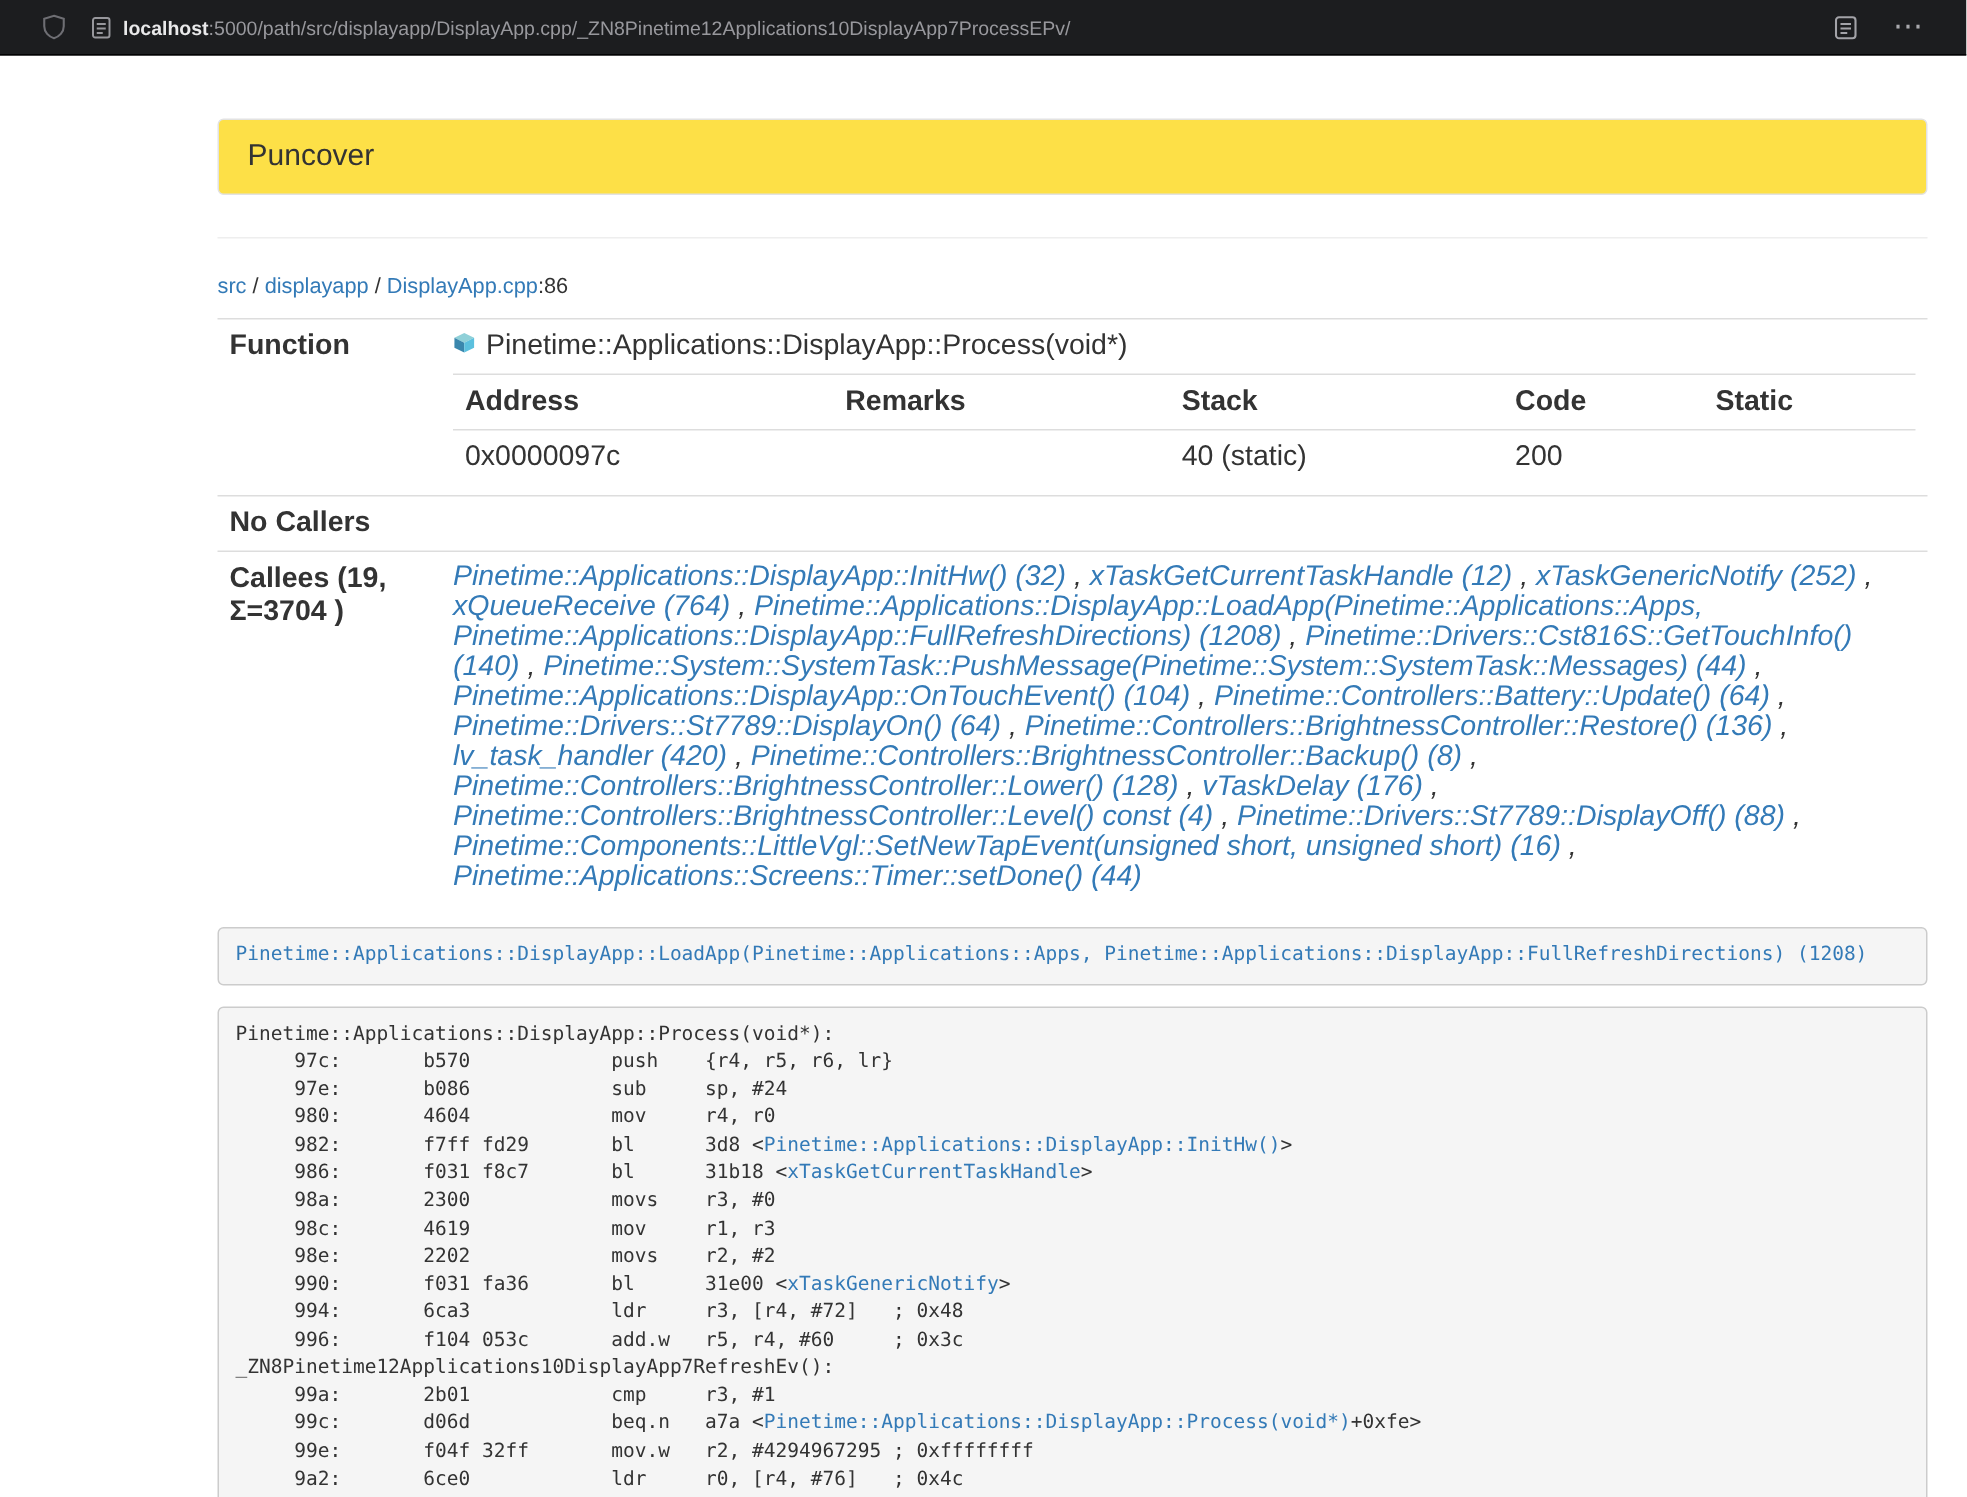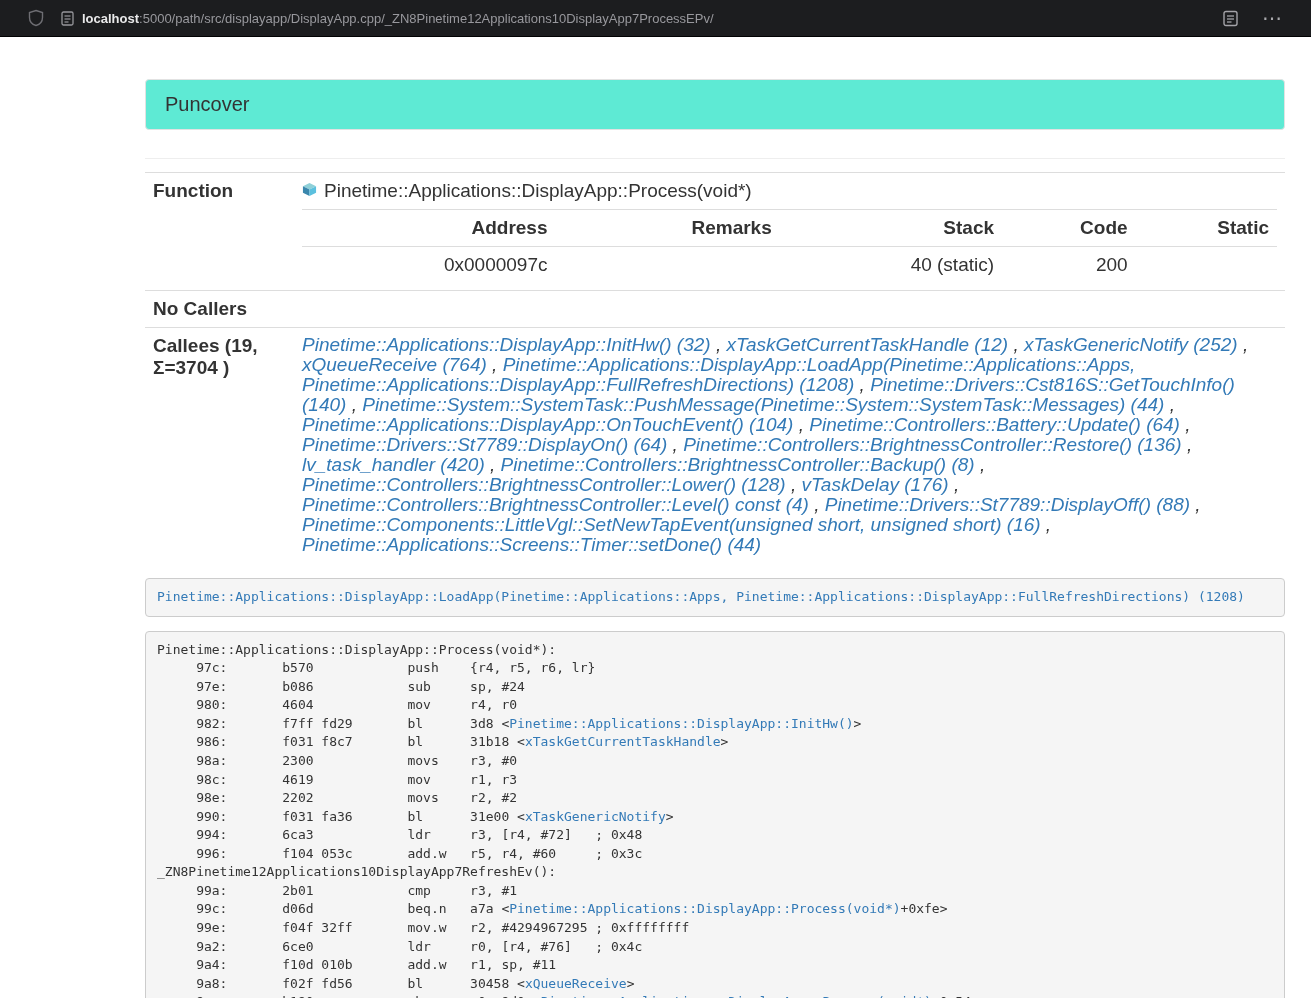--- a/index.html
+++ b/index.html
@@ -25,21 +25,21 @@
   .doc    { margin-right: 8px; }
   .url { font-size: 13px; white-space: nowrap; color: #98989d; overflow: hidden; }
   .url .host { color: #e9e9ea; font-weight: 600; }
   .spacer { flex: 1; }
   .reader { margin-right: 24px; }
   .menu { color: #a9a9ad; font-size: 20px; line-height: 1; letter-spacing: 1px; }
   
   .page { margin-left: 145px; width: 1140px; }
   .panel {
     margin-top: 42px;
-    background: #5eead4;
+    background: #fde047;
     border: 1px solid #e2e2e2;
     border-radius: 4px;
     padding: 13px 19px;
   }
   .title { font-size: 20px; color: #333; }
   hr.div { border: none; border-top: 1px solid #eeeeee; margin: 28px 0 0 0; }
   .crumbs { margin-top: 24px; font-size: 14.5px; }
   .crumbs .suffix { color: #333; }
   a.lnk { color: #337ab7; text-decoration: none; cursor: pointer; }
   
@@ -50,21 +50,21 @@
     padding: 7px 8px;
     vertical-align: top;
     text-align: left;
   }
   th.rowlabel { font-weight: bold; width: 149px; }
   .sig { display: flex; align-items: center; gap: 7px; }
   table.inner { width: 100%; border-collapse: collapse; margin-top: 7px; }
   table.inner th, table.inner td {
     border-top: 1px solid #dddddd;
     padding: 7px 8px;
-    text-align: right;
+    text-align: left;
   }
   table.inner th { font-weight: bold; }
   td.callees { line-height: 20px; font-style: italic; }
   
   pre {
     background: #f5f5f5;
     border: 1px solid #cccccc;
     border-radius: 4px;
     margin: 0;
     padding: 9px 11px;
@@ -111,20 +111,21 @@
 </div>
 
 <div class="page">
 
   <div class="panel">
     <div class="title">Puncover</div>
   </div>
 
   <hr class="div">
 
+  <div class="crumbs"><a class="lnk">src</a> / <a class="lnk">displayapp</a> / <a class="lnk">DisplayApp.cpp</a><span class="suffix">:86</span></div>
 
   <table class="outer">
     <tbody>
       <tr>
         <th class="rowlabel">Function</th>
         <td>
           <div class="sig">
             <span>
               <svg width="15" height="15" viewBox="0 0 16 16">
                   <polygon points="8,1 15,4.5 8,8 1,4.5" fill="#8fd0d8"></polygon>

